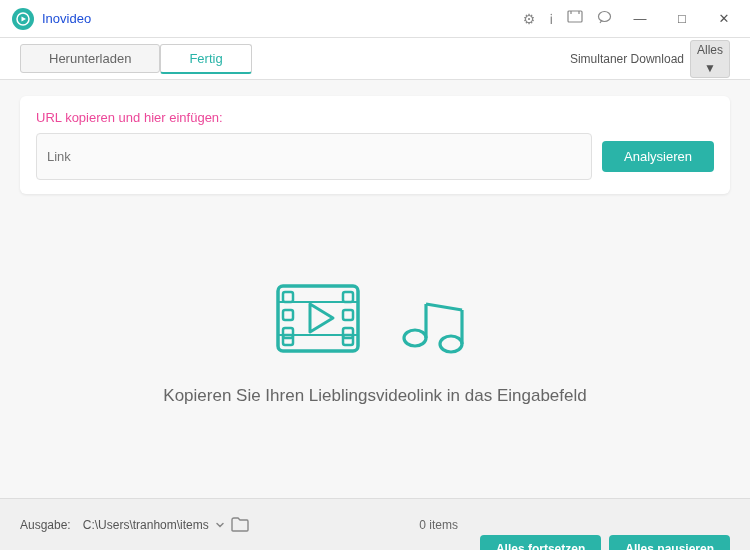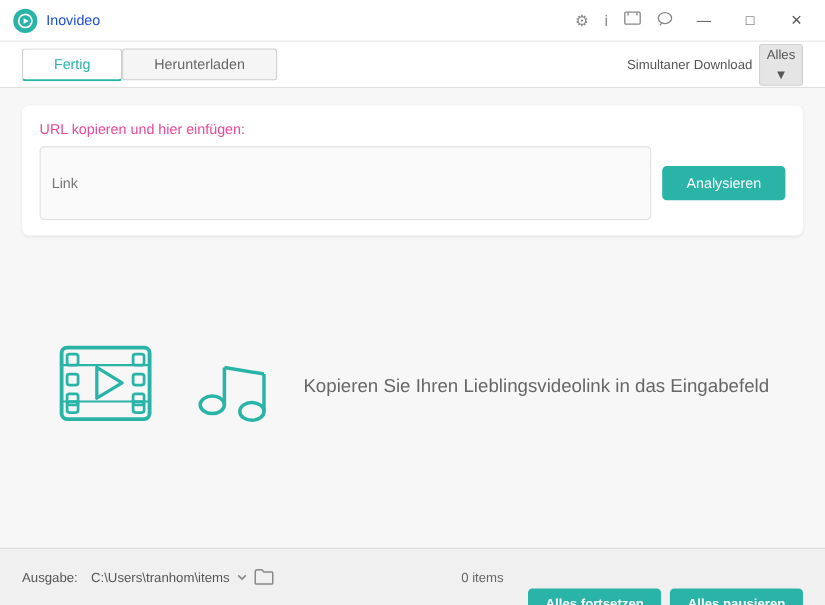--- a/index.html
+++ b/index.html
@@ -151,21 +151,21 @@
     }
     .url-input-row {
       display: flex;
       gap: 10px;
       align-items: center;
     }
     .url-input {
       flex: 1;
       border: 1px solid #e0e0e0;
       border-radius: 4px;
-      padding: 25px 10px;
+      padding: 15px 10px;
       font-size: 13px;
       color: #aaa;
       background: #fafafa;
       outline: none;
     }
     .analyze-btn {
       background: #2ab4a8;
       color: #fff;
       border: none;
       border-radius: 4px;
@@ -173,21 +173,21 @@
       font-size: 13px;
       cursor: pointer;
       font-weight: 500;
       white-space: nowrap;
     }
 
     
     .empty-state {
       flex: 1;
       display: flex;
-      flex-direction: row;
+      flex-direction: column;
       align-items: center;
       justify-content: center;
       gap: 20px;
     }
     .empty-icons {
       display: flex;
       align-items: center;
       gap: 10px;
     }
     .empty-text {
@@ -281,22 +281,22 @@
       </svg>
     </span>
     <div class="title-bar-btn">—</div>
     <div class="title-bar-btn">□</div>
     <div class="title-bar-btn close">✕</div>
   </div>
 </div>
 
 <div class="tab-bar">
   <div class="tabs">
+    <div class="tab">Herunterladen</div>
     <div class="tab active">Fertig</div>
-    <div class="tab">Herunterladen</div>
   </div>
   <div class="tab-right">
     <span class="tab-right-label">Simultaner Download</span>
     <div class="tab-dropdown">
       <span>Alles</span>
       <span>▼</span>
     </div>
   </div>
 </div>
 

